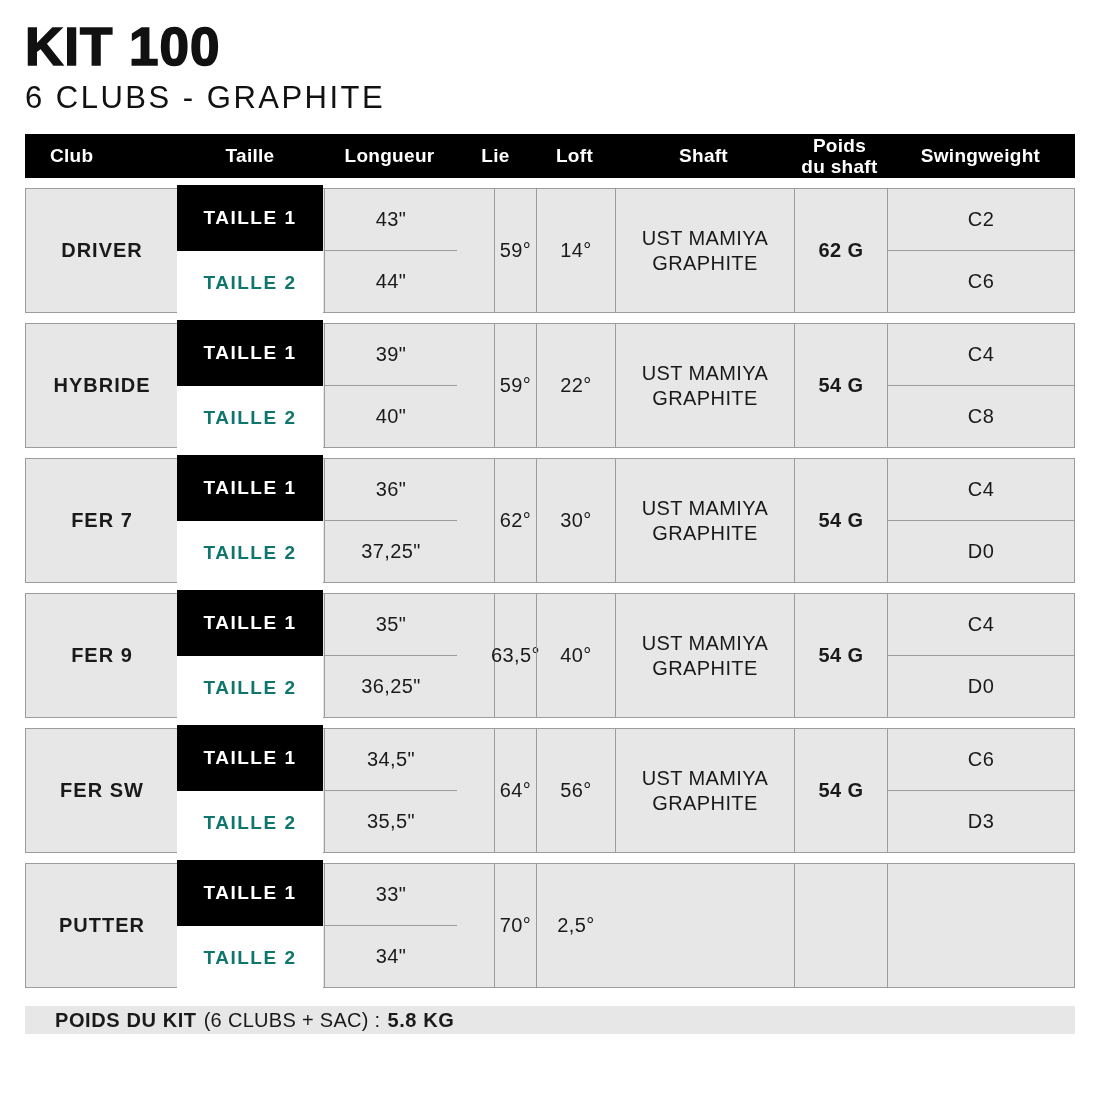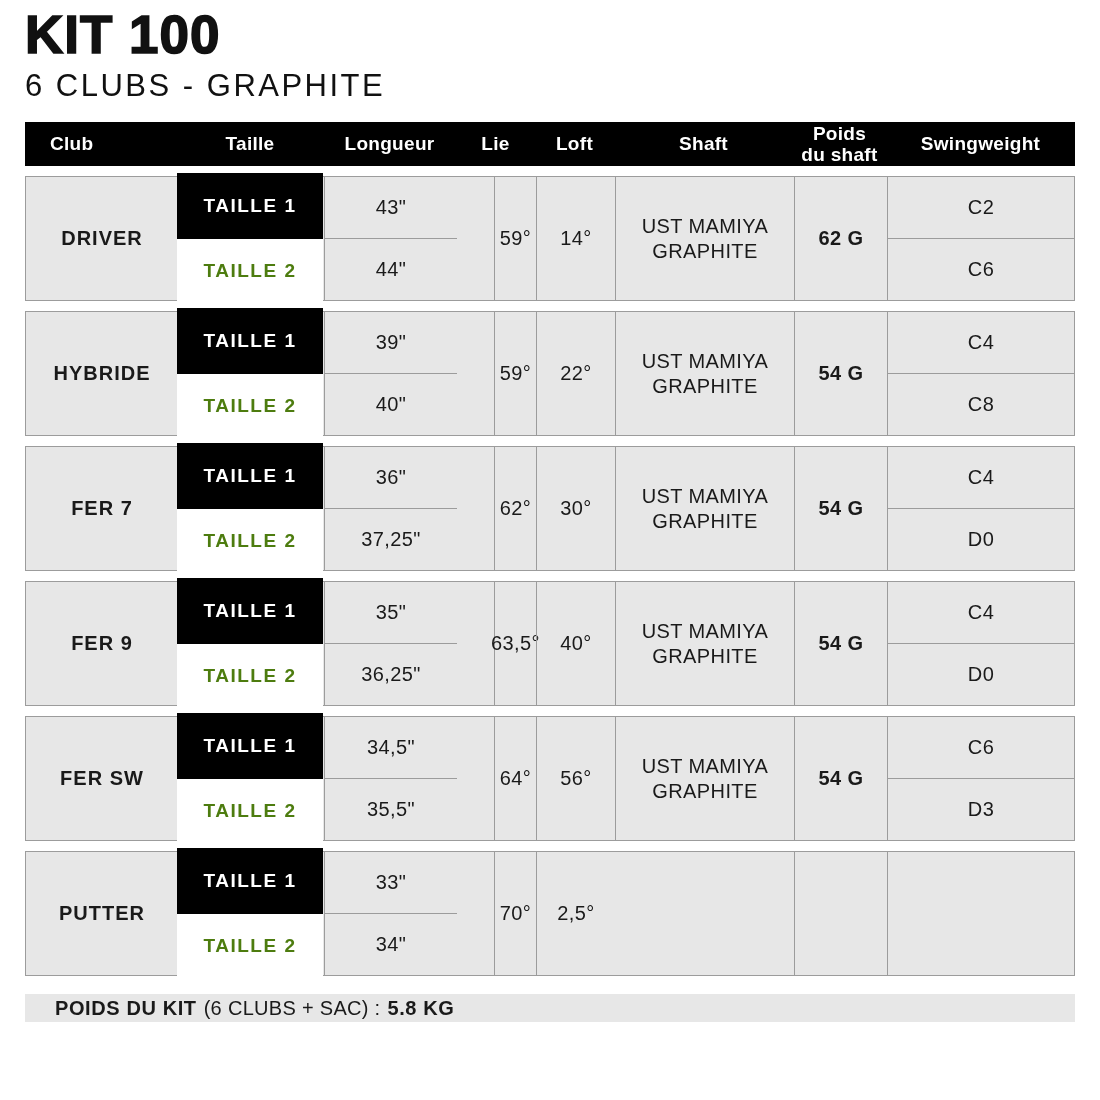--- a/index.html
+++ b/index.html
@@ -1,21 +1,21 @@
 <!DOCTYPE html>
 <html style="--header-bg: #000000; --cell-bg: #e7e7e7; --line: #9c9c9c; --taille1-bg: #000000; --taille1-text: #ffffff; --taille2-bg: #ffffff;"><head>
 <meta charset="utf-8">
 <style>
   html,body{margin:0;padding:0;}
   body{
     width:1100px;height:1100px;background:#ffffff;
     font-family:"Liberation Sans","DejaVu Sans",sans-serif;
     color:#1a1a1a;overflow:hidden;
   }
-  .content{padding:8px 25px 0 25px;width:1050px;}
+  .content{padding:20px 25px 0 25px;width:1050px;}
 
   
   .title{
     font-size:53px;font-weight:700;line-height:1.0;letter-spacing:1px;
     color:#111;-webkit-text-stroke:1.6px #111;
   }
   .subtitle{
     font-size:31px;font-weight:400;letter-spacing:2.5px;line-height:1.0;
     margin-top:9px;color:#111;
   }
@@ -61,21 +61,21 @@
   
   .taille-overlay{
     position:absolute;left:151px;top:-4px;bottom:-4px;width:146px;
     z-index:2;display:flex;flex-direction:column;
   }
   .taille1,.taille2{
     flex:1;display:flex;align-items:center;justify-content:center;
     font-weight:700;font-size:19px;letter-spacing:1.5px;
   }
   .taille1{background:var(--taille1-bg,#000);color:var(--taille1-text,#fff);}
-  .taille2{background:var(--taille2-bg,#fff);color:#4d7c0f;text-align:center;}
+  .taille2{background:var(--taille2-bg,#fff);color:#0f766e;text-align:center;}
 
   
   .footer{
     margin-top:18px;height:28px;background:var(--cell-bg,#e7e7e7);
     display:flex;align-items:center;padding-left:30px;box-sizing:border-box;
     font-size:20px;letter-spacing:.3px;
   }
   .footer .b{font-weight:700;letter-spacing:.6px;}
   .footer .mid{margin:0 7px;}
 </style>

